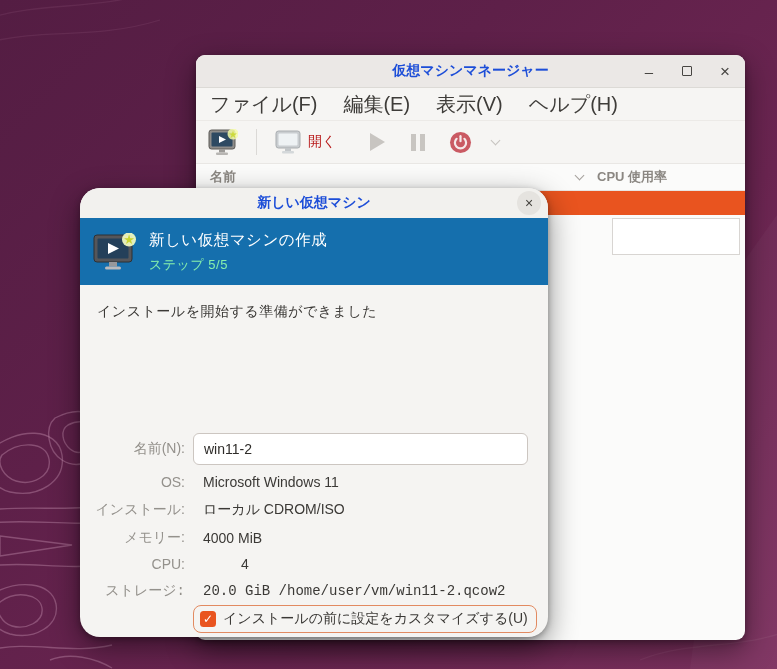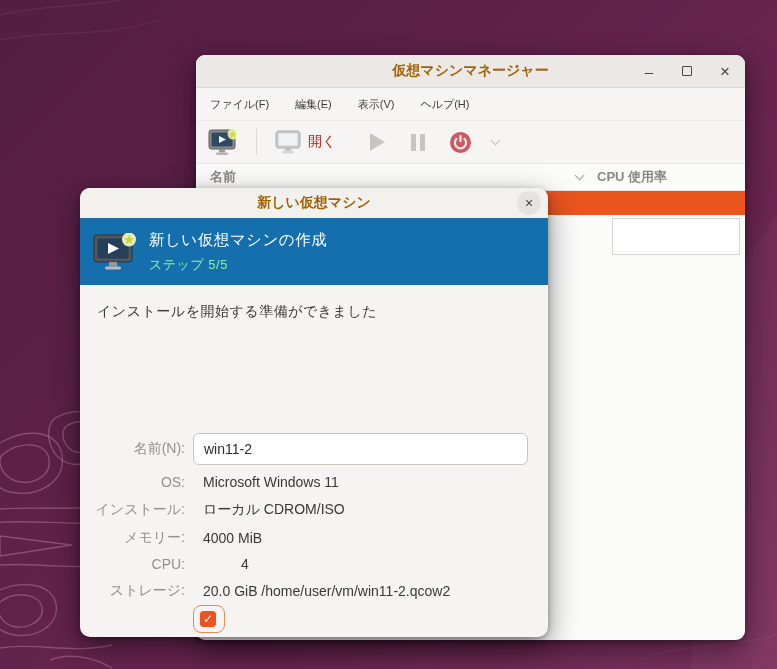--- a/index.html
+++ b/index.html
@@ -7,49 +7,49 @@
   body { font-family:"Liberation Sans","DejaVu Sans",sans-serif; position:relative;
          background:linear-gradient(135deg,#541d43 0%,#5e2049 35%,#6b2551 65%,#7e3260 100%); }
 
   .desktop { position:absolute; inset:0; }
   .contours { position:absolute; inset:0; pointer-events:none; }
 
   
   .window { position:absolute; border-radius:9px; box-shadow:0 10px 30px rgba(0,0,0,.45), 0 2px 6px rgba(0,0,0,.3); overflow:hidden; }
   .titlebar { background:#ebe8e6; display:flex; align-items:center; justify-content:center; position:relative;
               border-bottom:1px solid #dcdad6; }
-  .titlebar .title { font-weight:bold; font-size:14px; color:#a16207; }
+  .titlebar .title { font-weight:bold; font-size:14px; color:#1d4ed8; }
 
   
   #vmm { left:196px; top:55px; width:549px; height:585px; background:#fbfbfa; z-index:1; }
   #vmm .titlebar { height:33px; }
   .win-controls { position:absolute; right:12px; top:0; height:100%; display:flex; align-items:center; gap:22px; }
   .win-btn { color:#474542; font-size:15px; line-height:1; cursor:default; display:flex; align-items:center; justify-content:center; width:16px; }
   .max-box { width:10px; height:10px; border:1.4px solid #474542; border-radius:1px; display:inline-block; }
 
   .menubar { height:33px; background:#f6f5f3; display:flex; align-items:center; padding-left:14px; gap:26px; border-bottom:1px solid #eceae7; }
-  .menu-item { font-size:11px; color:#3e3c39; }
+  .menu-item { font-size:20px; color:#3e3c39; }
 
   .toolbar { height:43px; background:#f6f5f3; display:flex; align-items:center; padding-left:12px; gap:18px; border-bottom:1px solid #e9e7e4; }
   .tool-sep { width:1px; height:26px; background:#dbd9d6; }
   .tool-btn { display:flex; align-items:center; gap:7px; }
   .tool-label-disabled { color:#b91c1c; font-size:14px; }
   .play-tri { width:0; height:0; border-left:15px solid #c8c5c1; border-top:9px solid transparent; border-bottom:9px solid transparent; }
   .pause-bars { display:flex; gap:4px; }
   .pause-bars span { width:5px; height:17px; background:#c8c5c1; display:block; }
   .chev { display:inline-block; width:7px; height:7px; border-right:1.8px solid #c6c3bf; border-bottom:1.8px solid #c6c3bf; transform:rotate(45deg); }
 
   .list-header { height:27px; display:flex; align-items:center; border-bottom:1px solid #e7e5e2; background:#fbfbfa; font-size:13px; color:#8b8782;font-weight:bold; }
   .col-name { padding-left:14px; flex:0 0 380px; }
   .hdr-chev { width:7px; height:7px; border-right:1.6px solid #a5a19c; border-bottom:1.6px solid #a5a19c; transform:rotate(45deg); margin:-3px 14px 0 0; }
   .selected-row { height:24px; background:#e9541f; }
   .cpu-graph-box { position:absolute; left:416px; top:163px; width:128px; height:37px; background:#ffffff; border:1px solid #d8d5d2; }
 
   
-  #newvm { left:80px; top:188px; width:468px; height:449px; background:#f5f4f2; z-index:2; border-radius:10px; }
+  #newvm { left:80px; top:188px; width:468px; height:449px; background:#f5f4f2; z-index:2; border-radius:20px; }
   #newvm .titlebar { height:30px; background:#f2f1ee; border-bottom:none; }
   .dlg-close { position:absolute; right:7px; top:3px; width:24px; height:24px; border-radius:50%; background:#e5e3df;
                display:flex; align-items:center; justify-content:center; font-size:14px; color:#45433f; }
   .blue-header { height:67px; background:#156fad; display:flex; align-items:center; padding-left:13px; }
   .blue-header .hdr-text { margin-left:12px; }
   .blue-header .hdr-title { color:#ffffff; font-size:15.5px; letter-spacing:.5px; }
   .blue-header .hdr-step { color:#86efac; font-size:13px; margin-top:5px; letter-spacing:.5px; }
 
   .dlg-body { position:relative; height:352px; font-size:14px; }
   .ready-text { position:absolute; left:17px; top:18px; color:#3b3936; letter-spacing:.5px; }
@@ -206,25 +206,26 @@
       <span class="fvalue">ローカル CDROM/ISO</span>
     </div>
     <div class="frow" style="top:244px;">
       <span class="flabel">メモリー:</span>
       <span class="fvalue">4000 MiB</span>
     </div>
     <div class="frow" style="top:271px;gap:38px;">
       <span class="flabel">CPU:</span>
       <span class="fvalue">4</span>
     </div>
-    <div class="frow" style="top:297px;">
+    <div class="frow" style="top:297px;font-family:Liberation Mono, monospace;">
       <span class="flabel">ストレージ:</span>
       <span class="fvalue">20.0 GiB /home/user/vm/win11-2.qcow2</span>
     </div>
 
     <div class="check-ring">
       <span class="checkbox">
         <span>✓</span>
       </span>
+      <span class="check-label">インストールの前に設定をカスタマイズする(U)</span>
     </div>
 
   </div>
 </div>
 
 </body></html>

